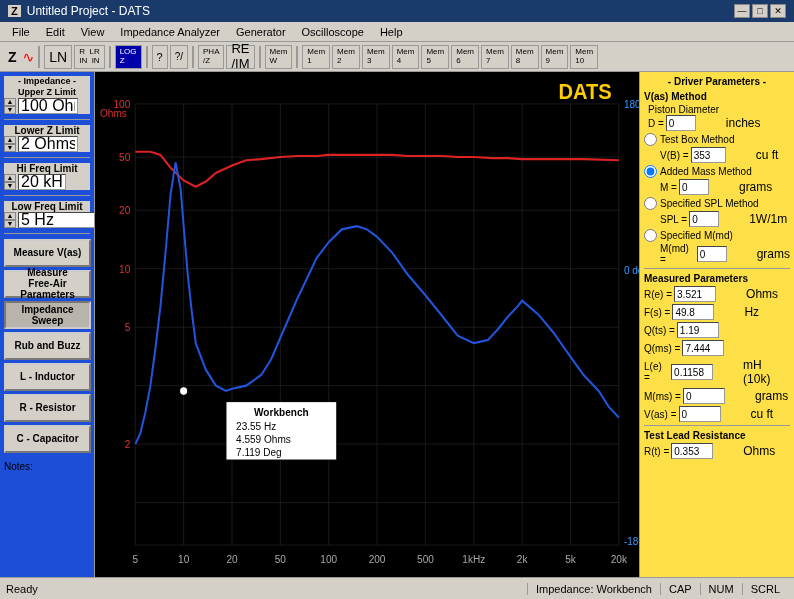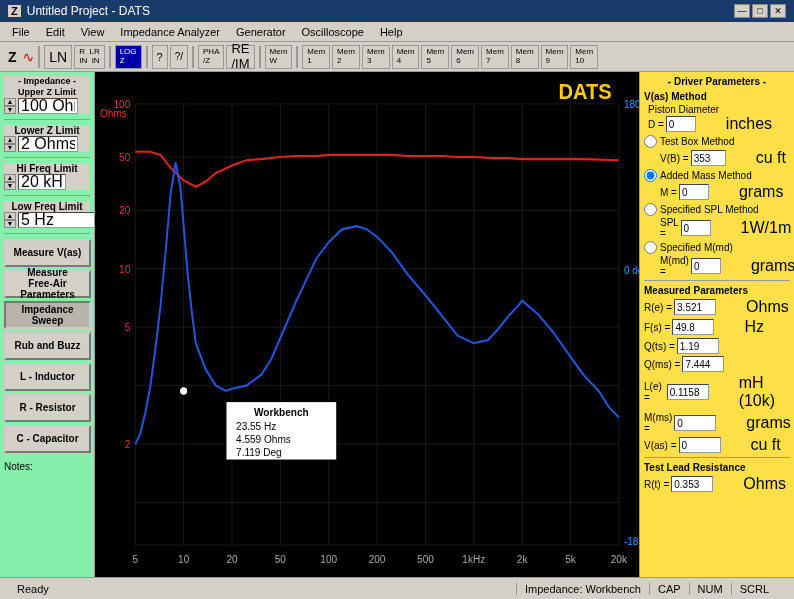--- a/index.html
+++ b/index.html
@@ -18,21 +18,21 @@
     
     #toolbar { background: #d4d0c8; height: 30px; display: flex; align-items: center; padding: 2px 4px; gap: 2px; border-bottom: 1px solid #999; }
     .tb-btn { height: 24px; padding: 0 4px; background: #d4d0c8; border: 1px solid #999; cursor: pointer; display: flex; align-items: center; font-size: 10px; }
     .tb-separator { width: 2px; height: 22px; background: #999; margin: 0 2px; }
     .tb-z { font-weight: bold; font-size: 14px; color: #000; padding: 0 4px; }
     
     
     #main { display: flex; height: calc(599px - 22px - 20px - 30px - 22px); }
     
     
-    #sidebar { width: 95px; background: #86efac; padding: 4px; border-right: 1px solid #999; display: flex; flex-direction: column; gap: 3px; overflow: hidden; }
+    #sidebar { width: 95px; background: #1d4ed8; padding: 4px; border-right: 1px solid #999; display: flex; flex-direction: column; gap: 3px; overflow: hidden; }
     .sidebar-section { background: #d4d0c8; }
     .sidebar-label { font-size: 10px; font-weight: bold; text-align: center; }
     .sidebar-input-row { display: flex; align-items: center; gap: 2px; }
     .sidebar-input { width: 55px; height: 16px; font-size: 16px; border: 1px inset #999; background: white; padding: 0 2px; }
     .spin-btn { width: 12px; height: 8px; background: #d4d0c8; border: 1px solid #888; font-size: 7px; cursor: pointer; display: flex; align-items: center; justify-content: center; }
     .spin-col { display: flex; flex-direction: column; }
     .sidebar-divider { height: 1px; background: #999; margin: 2px 0; }
     .sidebar-btn { width: 87px; height: 28px; background: #d4d0c8; border: 2px outset #ccc; cursor: pointer; font-size: 10px; font-weight: bold; display: flex; align-items: center; justify-content: center; text-align: center; }
     .sidebar-btn.active { background: #b8b4ac; border-style: inset; }
     .notes-label { font-size: 10px; }
@@ -40,26 +40,26 @@
     
     #chart-area { flex: 1; background: #000; position: relative; overflow: hidden; }
     
     
     #right-panel { width: 155px; background: #fde047; padding: 4px; border-left: 1px solid #999; overflow-y: auto; font-size: 10px; }
     .rp-title { font-weight: bold; font-size: 10px; text-align: center; margin-bottom: 4px; }
     .rp-section-title { font-weight: bold; font-size: 10px; margin: 4px 0 2px 0; }
     .rp-row { display: flex; align-items: center; gap: 2px; margin-bottom: 2px; }
     .rp-label { font-size: 10px; }
     .rp-input { height: 16px; font-size: 10px; border: 1px inset #999; background: white; padding: 0 2px; }
-    .rp-unit { font-size: 16px; padding-left: 28px; }
+    .rp-unit { font-size: 12px; padding-left: 28px; }
     .radio-row { display: flex; align-items: center; gap: 3px; margin-bottom: 1px; }
     .rp-divider { height: 1px; background: #999; margin: 3px 0; }
     
     
-    #statusbar { background: #d4d0c8; height: 22px; display: flex; align-items: center; border-top: 1px solid #999; padding: 0 17px; font-size: 11px; }
+    #statusbar { background: #d4d0c8; height: 22px; display: flex; align-items: center; border-top: 1px solid #999; padding: 0 6px; font-size: 11px; }
     .status-left { flex: 1; }
     .status-segment { padding: 0 8px; border-left: 1px solid #999; font-size: 11px; }
     
     
     #chart-svg { width: 100%; height: 100%; }
   </style>
 </head>
 <body>
 
 <div id="titlebar">

